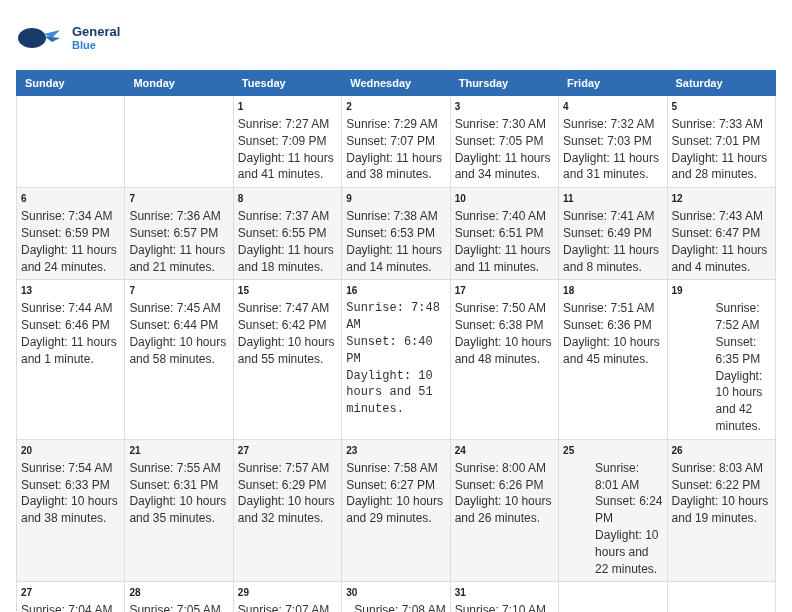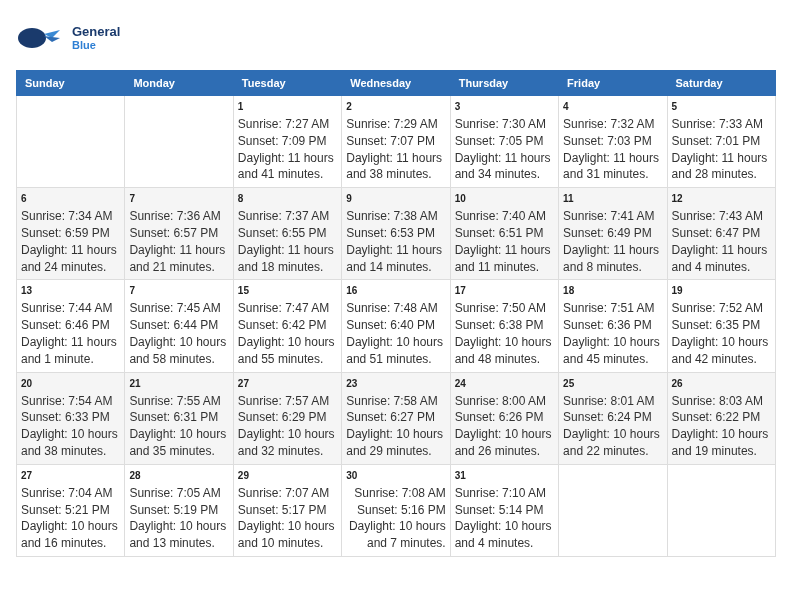--- a/index.html
+++ b/index.html
@@ -204,39 +204,39 @@
 Daylight: 10 hours and 58 minutes.</div>
         </td>
         <td>
           <span class="day-number">15</span>
           <div class="cell-data" style="white-space: pre-line;">Sunrise: 7:47 AM
 Sunset: 6:42 PM
 Daylight: 10 hours and 55 minutes.</div>
         </td>
         <td>
           <span class="day-number">16</span>
-          <div class="cell-data" style="white-space: pre-line;">Sunrise: 7:48 AM
+          <div class="cell-data" style="white-space: pre-line; font-family: Liberation Mono, monospace;">Sunrise: 7:48 AM
 Sunset: 6:40 PM
 Daylight: 10 hours and 51 minutes.</div>
         </td>
         <td>
           <span class="day-number">17</span>
           <div class="cell-data" style="white-space: pre-line;">Sunrise: 7:50 AM
 Sunset: 6:38 PM
 Daylight: 10 hours and 48 minutes.</div>
         </td>
         <td>
           <span class="day-number">18</span>
           <div class="cell-data" style="white-space: pre-line;">Sunrise: 7:51 AM
 Sunset: 6:36 PM
 Daylight: 10 hours and 45 minutes.</div>
         </td>
         <td>
           <span class="day-number">19</span>
-          <div class="cell-data" style="white-space: pre-line;">Sunrise: 7:52 AM
+          <div class="cell-data" style="white-space: pre-line; margin-left: 44px;">Sunrise: 7:52 AM
 Sunset: 6:35 PM
 Daylight: 10 hours and 42 minutes.</div>
         </td>
       </tr>
       <tr>
         <td>
           <span class="day-number">20</span>
           <div class="cell-data" style="white-space: pre-line;">Sunrise: 7:54 AM
 Sunset: 6:33 PM
 Daylight: 10 hours and 38 minutes.</div>
@@ -260,21 +260,21 @@
 Daylight: 10 hours and 29 minutes.</div>
         </td>
         <td>
           <span class="day-number">24</span>
           <div class="cell-data" style="white-space: pre-line;">Sunrise: 8:00 AM
 Sunset: 6:26 PM
 Daylight: 10 hours and 26 minutes.</div>
         </td>
         <td>
           <span class="day-number">25</span>
-          <div class="cell-data" style="white-space: pre-line;">Sunrise: 8:01 AM
+          <div class="cell-data" style="white-space: pre-line; margin-left: 32px;">Sunrise: 8:01 AM
 Sunset: 6:24 PM
 Daylight: 10 hours and 22 minutes.</div>
         </td>
         <td>
           <span class="day-number">26</span>
           <div class="cell-data" style="white-space: pre-line;">Sunrise: 8:03 AM
 Sunset: 6:22 PM
 Daylight: 10 hours and 19 minutes.</div>
         </td>
       </tr>

